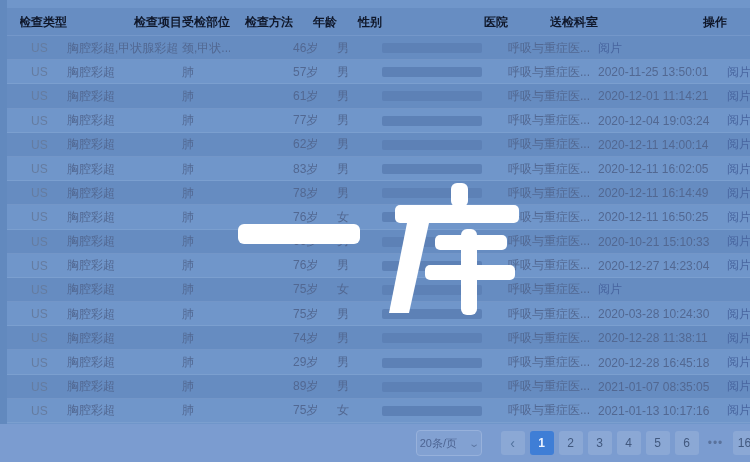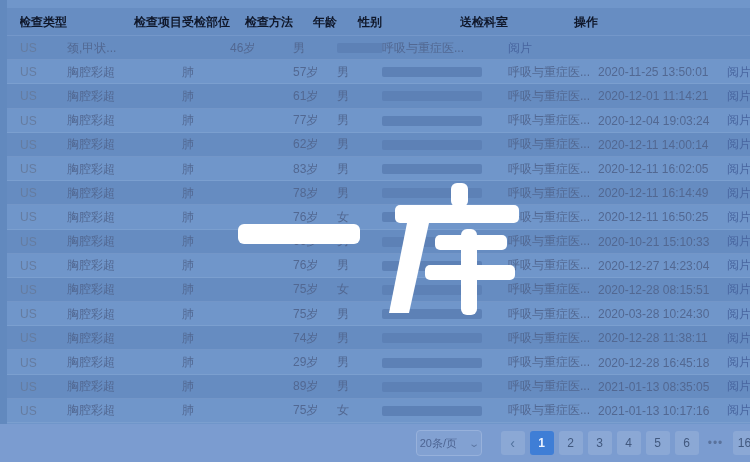--- a/index.html
+++ b/index.html
@@ -8,21 +8,21 @@
   .left-strip{position:absolute;left:0;top:0;width:7px;height:100%;background:#6289be;}
   .table{position:absolute;left:7px;top:8px;width:743px;}
   .trow{display:grid;grid-template-columns:47px 115px 48px 63px 44px 45px 126px 90px 129px 30px;
         align-items:center;height:24.2px;padding-left:13px;
         box-shadow:inset 0 -1px 0 rgba(175,200,235,0.18);}
   .trow.odd{background:rgba(68,106,163,0.22);}
   .theader{height:28px;background:rgba(66,102,158,0.18);}
   .hcell{display:flex;align-items:center;gap:4px;font-size:12px;font-weight:700;color:#0f172a;
          white-space:nowrap;overflow:hidden;justify-content:flex-end;}
   .cell{font-size:12px;color:#526892;white-space:nowrap;overflow:hidden;}
-  .cell.type{color:#657ca0;}
+  .cell.type{color:#657ca0;margin-left:11px;}
   .censor{width:100px;height:10px;background:#5d81b6;border-radius:2px;filter:blur(0.6px);}
   .link{font-size:12px;color:#48659f;cursor:pointer;}
   .sort{display:inline-flex;flex-direction:column;margin-left:2px;}
   .caret{width:0;height:0;border:4px solid transparent;}
   .caret.up{border-bottom-color:#d3e5ff;border-top-width:0;margin-bottom:2px;}
   .caret.down{border-top-color:#8aa9d6;border-bottom-width:0;}
   .pager-bar{position:absolute;left:0;bottom:0;width:750px;height:38px;background:#7b9cd0;
              display:flex;align-items:center;justify-content:flex-end;}
   .pager{display:flex;align-items:center;margin-right:-9px;}
   .size-select{display:flex;align-items:center;justify-content:center;gap:13px;width:64px;height:24px;
@@ -58,29 +58,33 @@
         <div class="hcell">
           <span>检查方法</span>
         </div>
         <div class="hcell">
           <span>年龄</span>
         </div>
         <div class="hcell">
           <span>性别</span>
         </div>
         <div class="hcell">
+          <span>医院</span>
+        </div>
+        <div class="hcell">
           <span>送检科室</span>
         </div>
         <div class="hcell">
           <span>操作</span>
         </div>
       </div>
     <div>
         <div class="trow odd">
           <div class="cell type">US</div>
+          <div class="cell">胸腔彩超,甲状腺彩超</div>
           <div class="cell">颈,甲状...</div>
           <div class="cell"></div>
           <div class="cell">46岁</div>
           <div class="cell">男</div>
           <div class="cell">
             <div class="censor"></div>
           </div>
           <div class="cell">呼吸与重症医...</div>
           <div class="cell"><span class="link">阅片</span></div>
         </div>
@@ -214,21 +218,20 @@
           <div class="cell type">US</div>
           <div class="cell">胸腔彩超</div>
           <div class="cell">肺</div>
           <div class="cell"></div>
           <div class="cell">75岁</div>
           <div class="cell">女</div>
           <div class="cell">
             <div class="censor"></div>
           </div>
           <div class="cell">呼吸与重症医...</div>
-          <div class="cell">2020-12-28 08:15:51</div>
           <div class="cell"><span class="link">阅片</span></div>
         </div>
         <div class="trow">
           <div class="cell type">US</div>
           <div class="cell">胸腔彩超</div>
           <div class="cell">肺</div>
           <div class="cell"></div>
           <div class="cell">75岁</div>
           <div class="cell">男</div>
           <div class="cell">
@@ -270,21 +273,21 @@
           <div class="cell type">US</div>
           <div class="cell">胸腔彩超</div>
           <div class="cell">肺</div>
           <div class="cell"></div>
           <div class="cell">89岁</div>
           <div class="cell">男</div>
           <div class="cell">
             <div class="censor"></div>
           </div>
           <div class="cell">呼吸与重症医...</div>
-          <div class="cell">2021-01-13 08:35:05</div>
+          <div class="cell">2021-01-07 08:35:05</div>
           <div class="cell"><span class="link">阅片</span></div>
         </div>
         <div class="trow">
           <div class="cell type">US</div>
           <div class="cell">胸腔彩超</div>
           <div class="cell">肺</div>
           <div class="cell"></div>
           <div class="cell">75岁</div>
           <div class="cell">女</div>
           <div class="cell">

